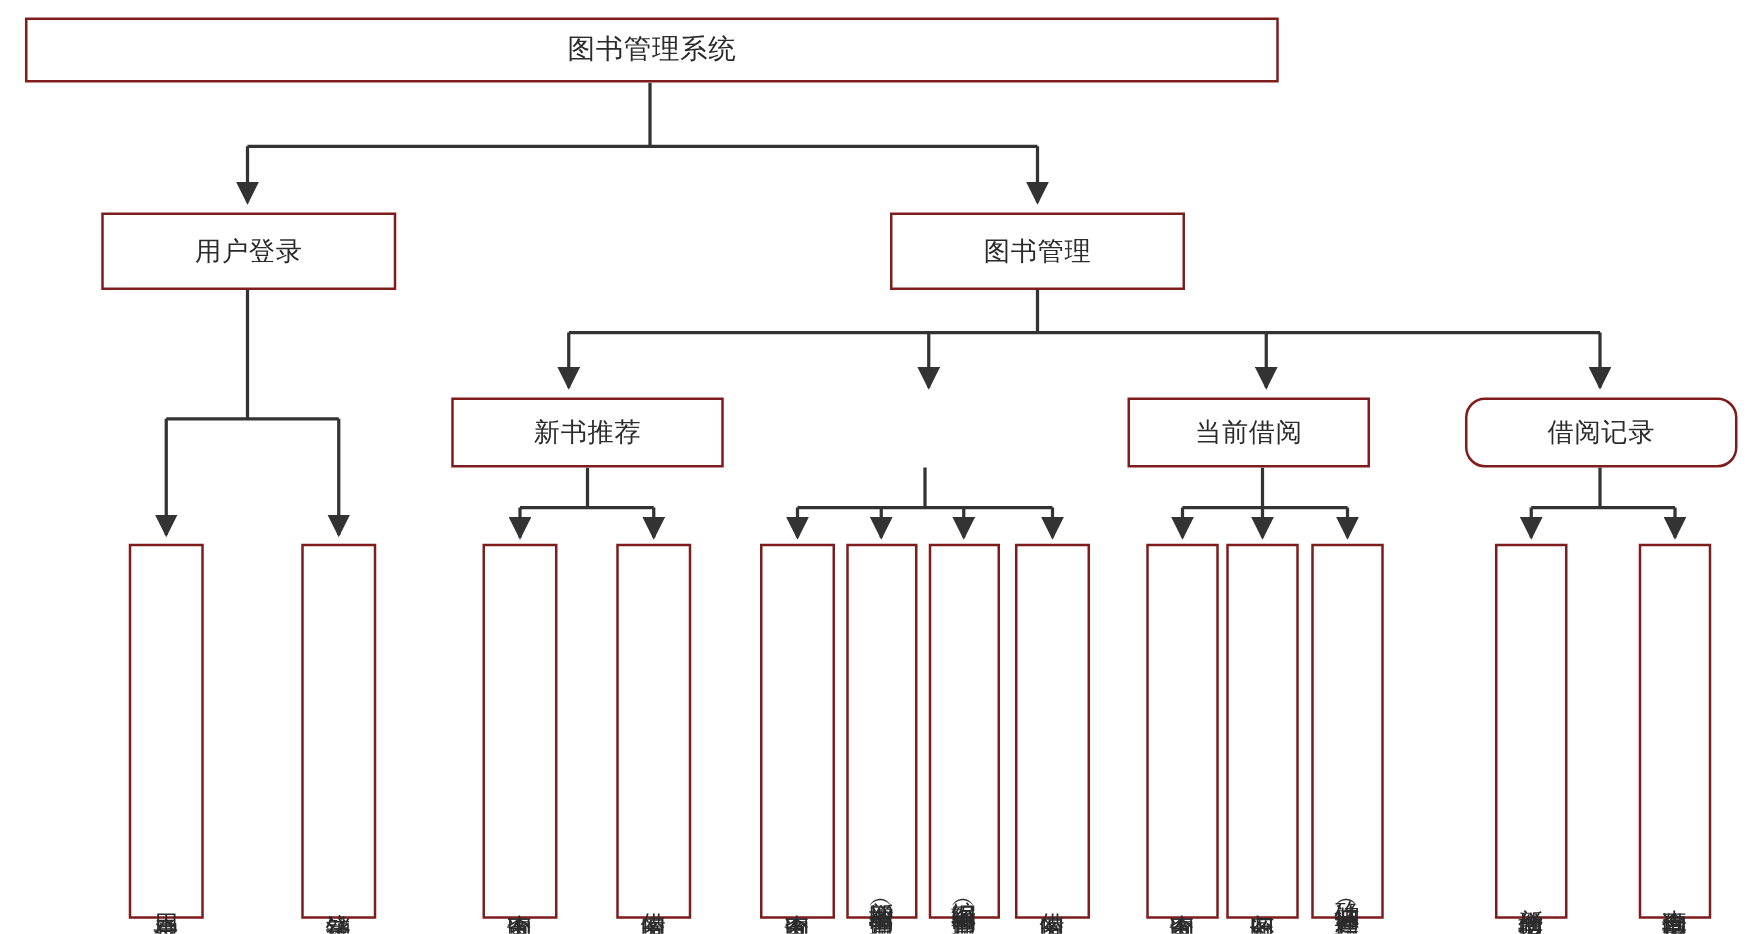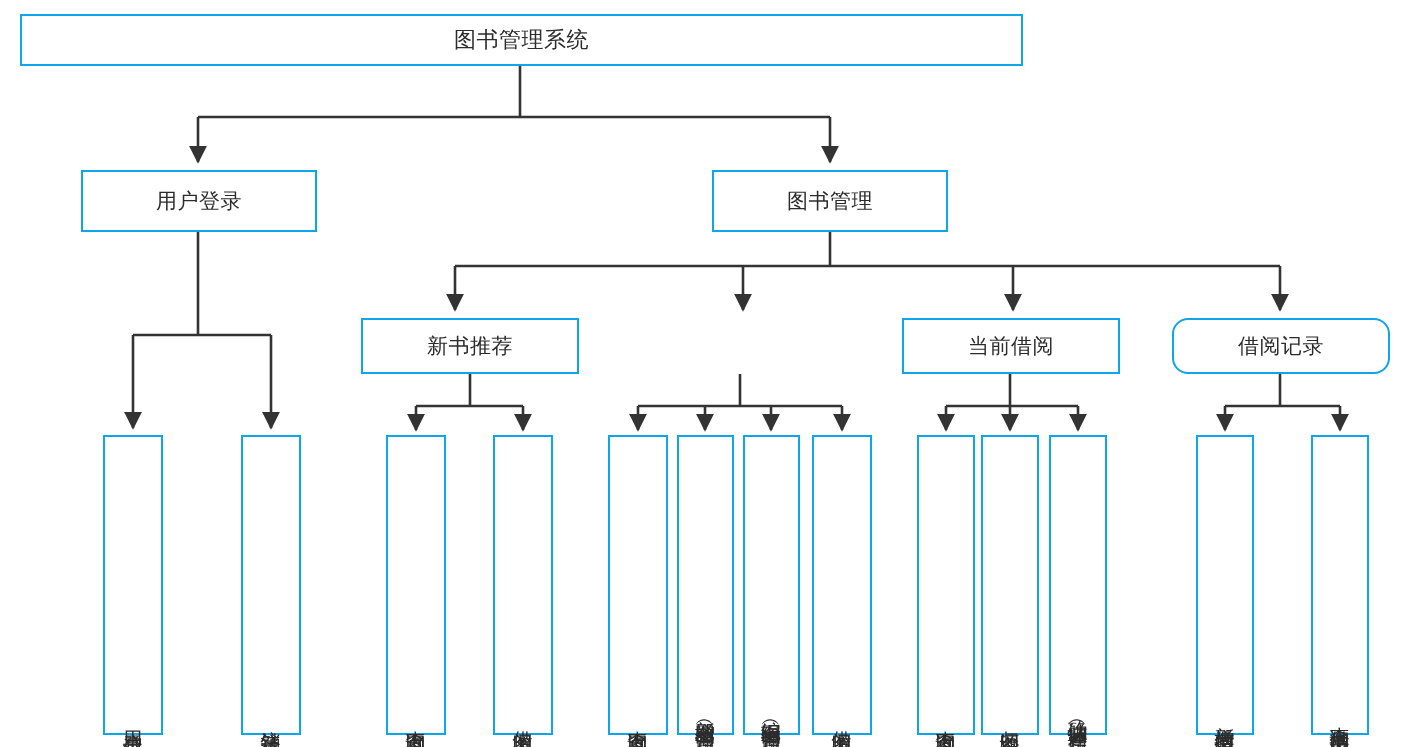--- a/index.html
+++ b/index.html
@@ -22,21 +22,21 @@
     left: 0;
     top: 0;
     width: 1405px;
     height: 747px;
     pointer-events: none;
   }
   .node {
     position: absolute;
     box-sizing: border-box;
     background: #ffffff;
-    border: 2px solid #0ea5e9;
+    border: 2px solid #7f1d1d;
     display: flex;
     align-items: center;
     justify-content: center;
     text-align: right;
   }
   .node .label {
     color: #2b2b2b;
     font-size: 21px;
     line-height: 1.18;
     letter-spacing: 0.5px;
@@ -126,21 +126,21 @@
   <div class="node" style="left:81px; top:170px; width:236px; height:62px;">
     <span class="label">用户登录</span>
   </div>
   <div class="node" style="left:712px; top:170px; width:236px; height:62px;">
     <span class="label">图书管理</span>
   </div>
 
   <div class="node" style="left:361px; top:318px; width:218px; height:56px;">
     <span class="label">新书推荐</span>
   </div>
-  <div class="node" style="left:902px; top:318px; width:218px; height:56px;">
+  <div class="node" style="left:902px; top:318px; width:194px; height:56px;">
     <span class="label">当前借阅</span>
   </div>
   <div class="node" style="left:1172px; top:318px; width:218px; height:56px;border-radius:16px;">
     <span class="label">借阅记录</span>
   </div>
 
   <div class="node vertical" style="left:103px; top:435px; width:60px; height:300px;">
     <span class="label">用户登录</span>
   </div>
   <div class="node vertical" style="left:241px; top:435px; width:60px; height:300px;">

